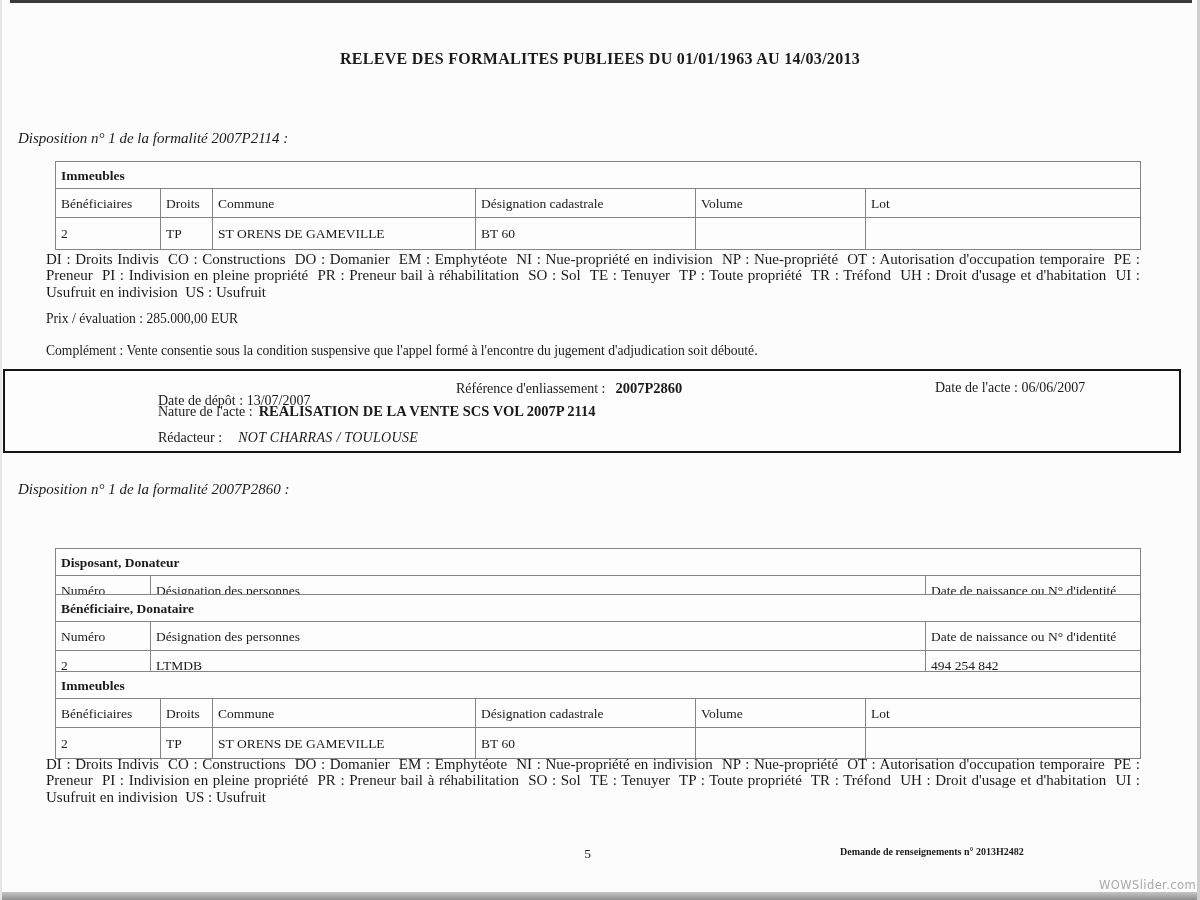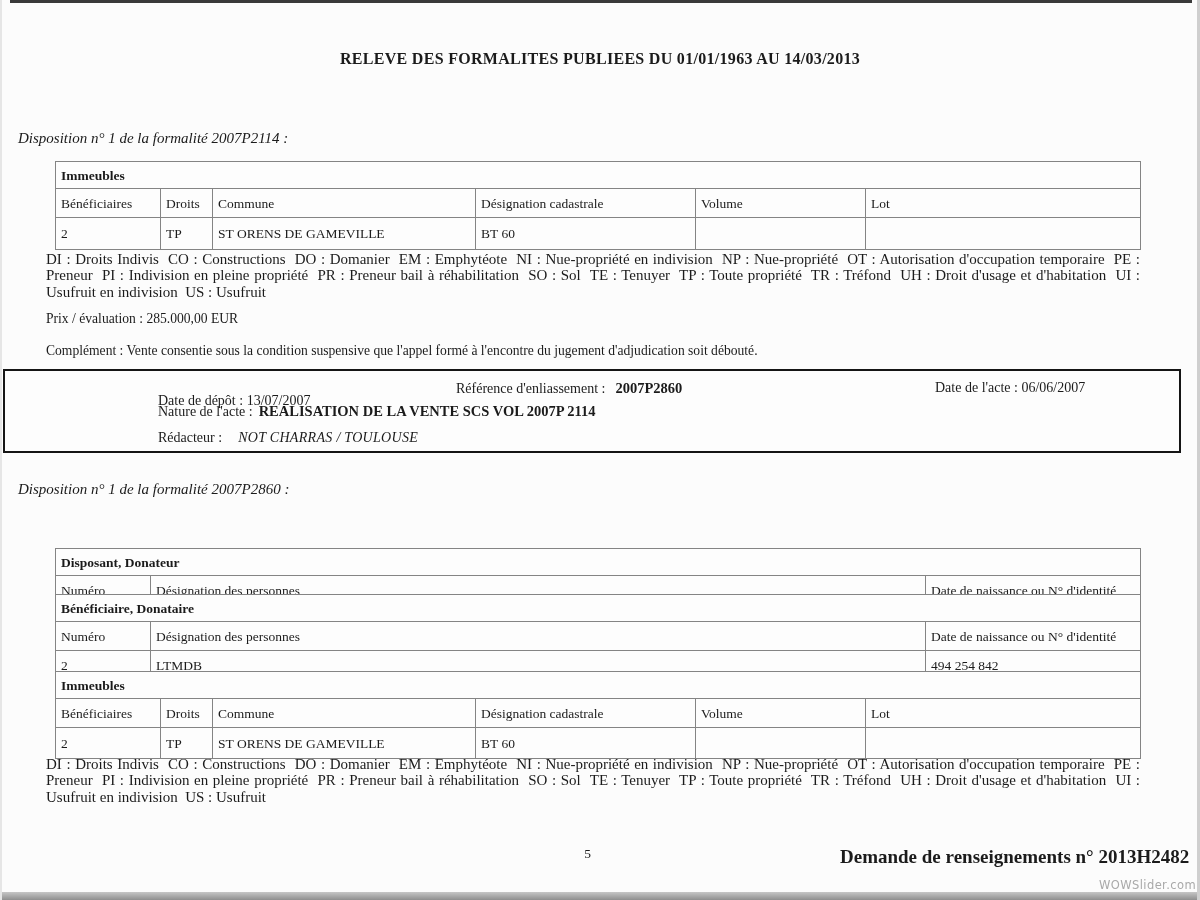--- a/index.html
+++ b/index.html
@@ -70,21 +70,21 @@
   #ordre-nature .val-bold { margin-left:6px; }
   #ordre-redact .val { margin-left:16px; letter-spacing:0.3px;font-style:italic; }
 
   .grp2-table { position:absolute; left:55px; }
   #table-disposant    { top:508px;margin-top:40px; }
   #table-beneficiaire { top:594px; }
   #table-immeubles-2  { top:671px; }
   #table-immeubles-2 tr.row td { height:26px; }
 
   .footer-page { top:846px; left:0; width:1175px; text-align:center; font-size:13.5px; }
-  .footer-right { top:846px; left:840px; font-weight:bold; font-size:19px; white-space:nowrap; }
+  .footer-right { top:846px; left:840px; font-weight:bold; font-size:10px; white-space:nowrap; }
 
   .watermark {
     top:878px; right:4px; color:#a9a9a9; font-size:11.5px;
     font-family:"DejaVu Sans", sans-serif; letter-spacing:0.4px;
   }
 </style>
 </head>
 <body>
 
 <div class="edge-top"></div>

